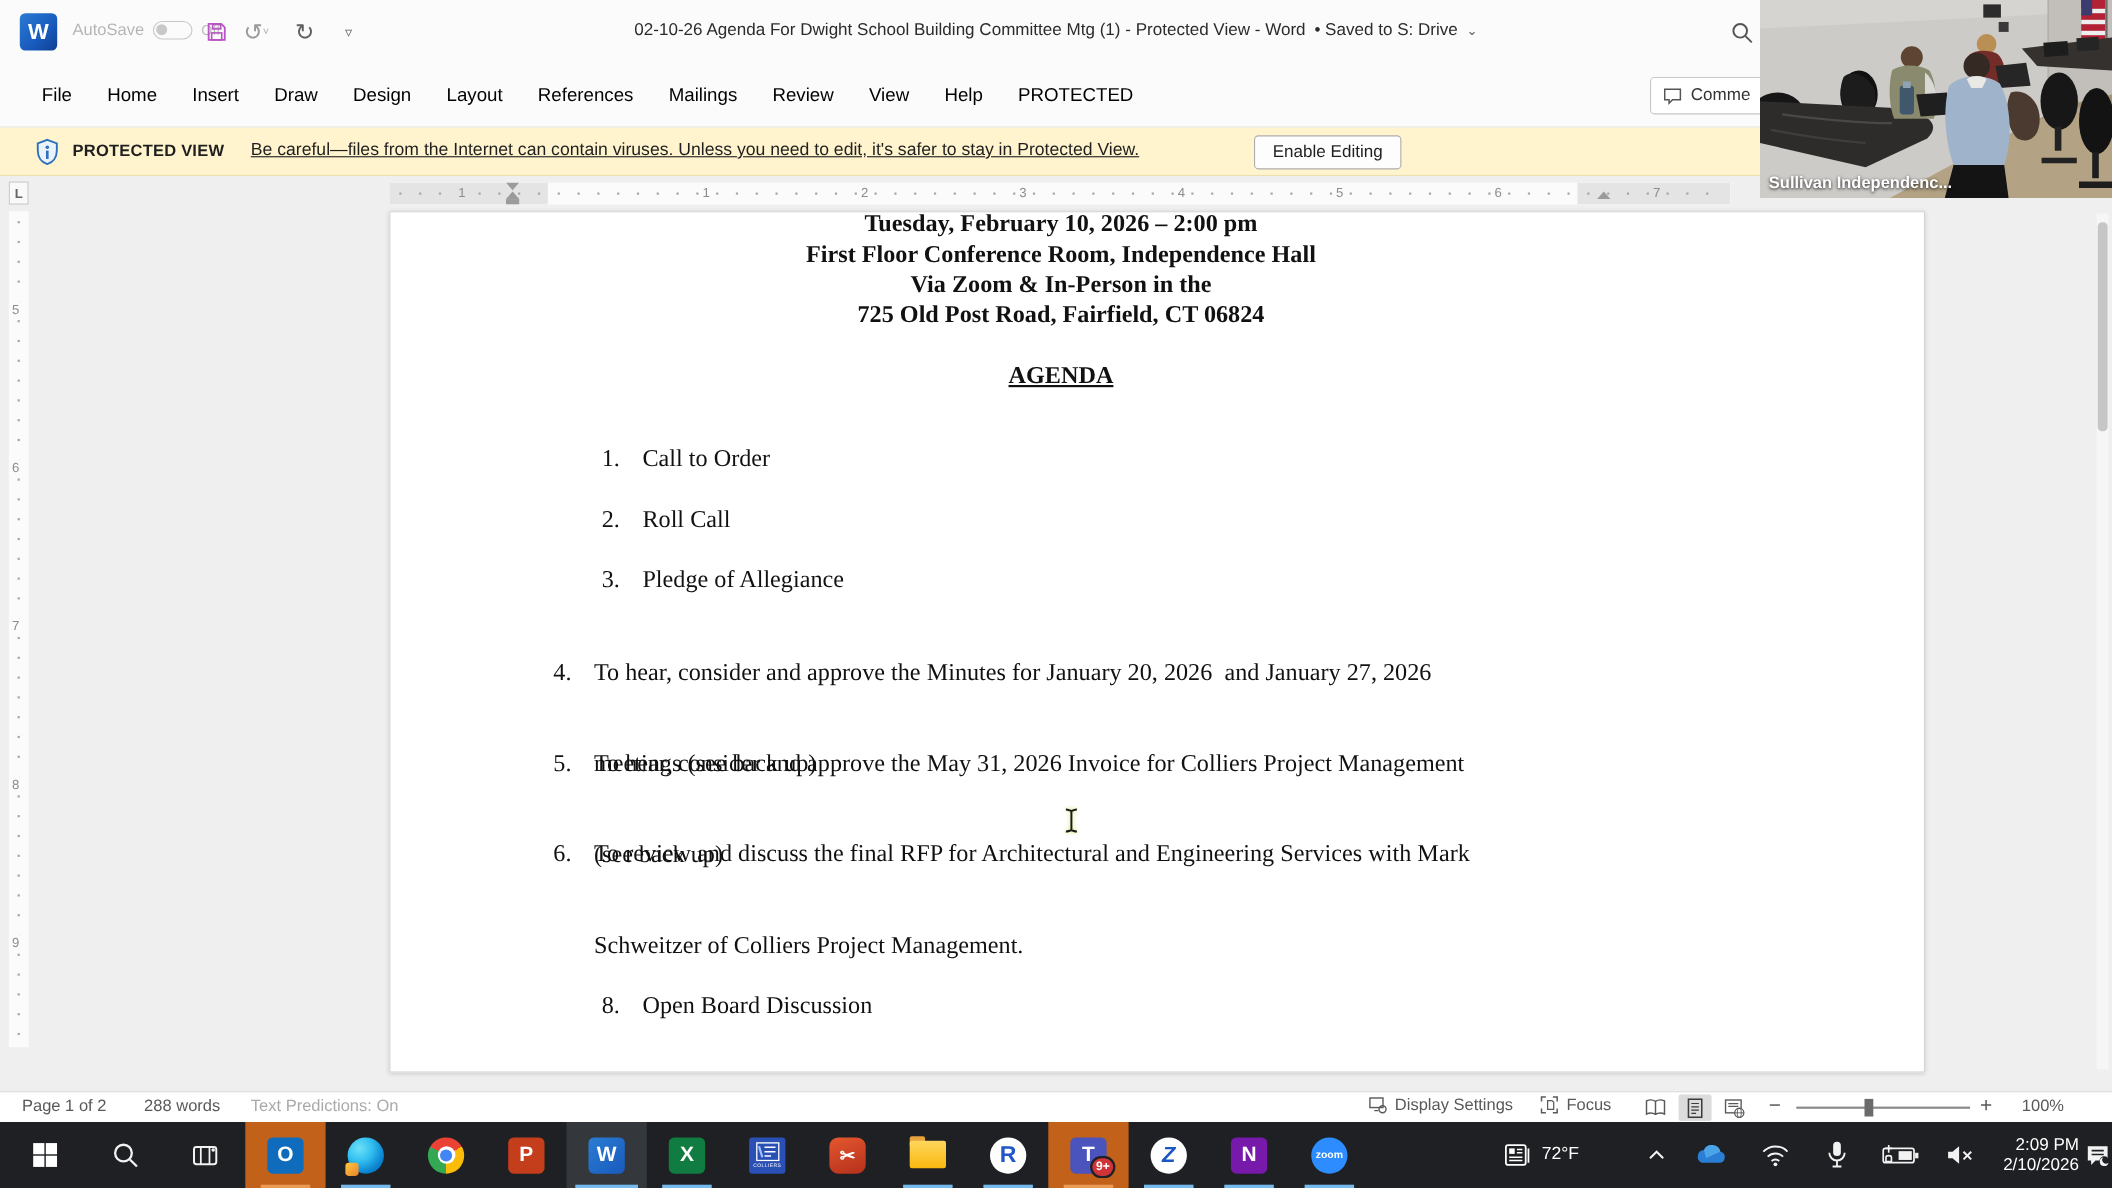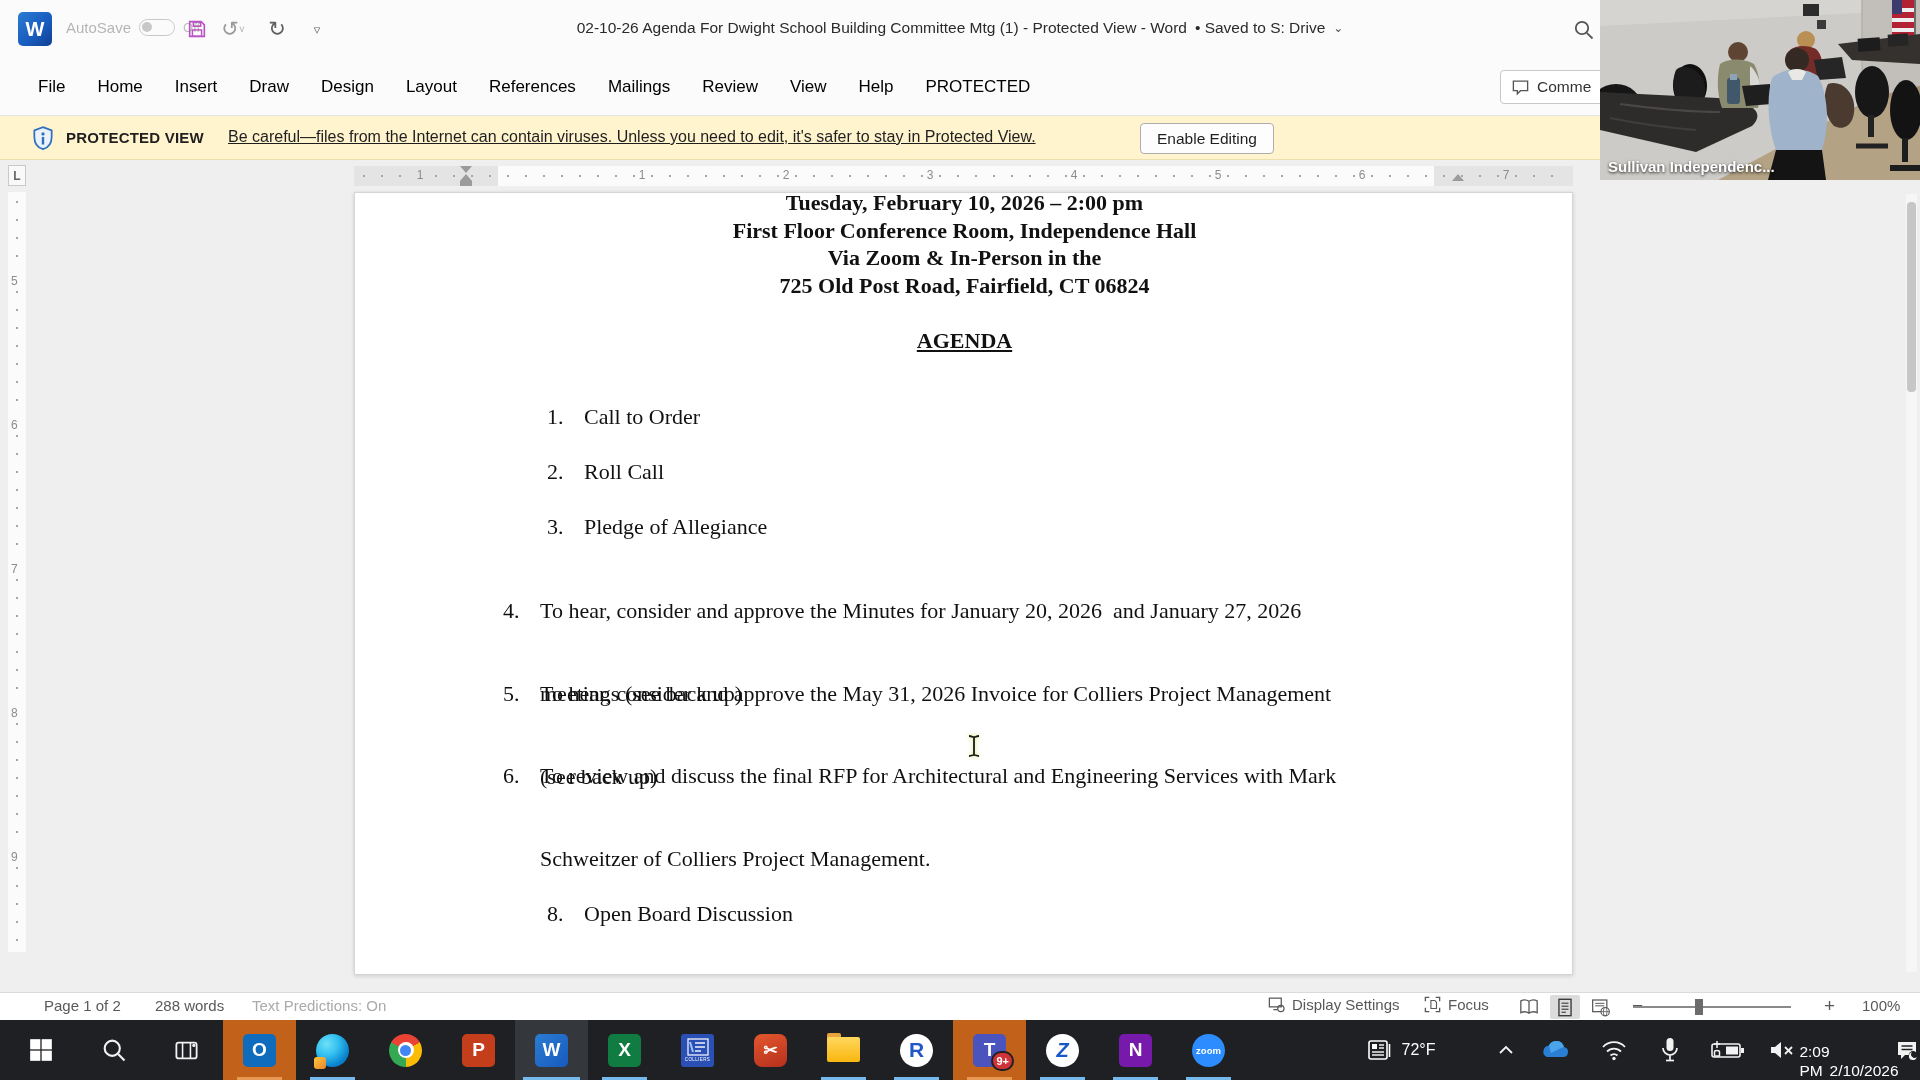--- a/index.html
+++ b/index.html
@@ -52,39 +52,39 @@
   .rnum.on-gray { background:#e4e4e4; }
   .dot { position:absolute; width:2px; height:2px; background:#a6a6a6; }
   .ind-top { position:absolute; width:0; height:0; border-left:6px solid transparent; border-right:6px solid transparent;
     border-top:7px solid #9b9b9b; top:0; z-index:3; }
   .ind-bot { position:absolute; width:0; height:0; border-left:6px solid transparent; border-right:6px solid transparent;
     border-bottom:7px solid #9b9b9b; bottom:5px; z-index:3; }
   .ind-box { position:absolute; width:12px; height:5px; background:#9b9b9b; bottom:0; z-index:3; }
   #vruler { position:absolute; left:8px; top:32px; width:18px; height:760px; background:#fbfbfb; overflow:hidden; }
   .vnum { position:absolute; left:3px; font-size:12px; color:#8c8c8c; background:#fbfbfb; z-index:2; padding:2px 0; }
 
-  #page { position:absolute; left:354px; top:32px; width:1219px; height:783px; background:#fff;
+  #page { position:absolute; left:354px; top:32px; width:1396px; height:783px; background:#fff;
     border:1px solid #d5d5d5; box-shadow:0 1px 4px rgba(0,0,0,.15); overflow:hidden; }
   .doc { font-family:"Liberation Serif", serif; color:#111; }
   #doc-header { position:absolute; left:0; top:-4px; width:1219px; text-align:center;
     font-size:22px; font-weight:700; line-height:27.5px; }
   #doc-heading { position:absolute; left:0; top:134px; width:1219px; text-align:center;
     font-size:22px; font-weight:700; text-decoration:underline; line-height:27.5px; }
   .agenda-item { position:absolute; left:148px; font-size:22px; line-height:27.5px; white-space:pre; }
   .agenda-item .num { display:inline-block; width:37px; }
   .agenda-item .l2 { margin-left:37px; }
   #ibeam { position:absolute; left:612px; top:541px; filter:drop-shadow(0 0 2px rgba(205,220,70,.9)); }
 
   #vscroll { position:absolute; left:1906px; top:34px; width:11px; height:778px; background:#f6f6f6; }
   #vscroll .thumb { position:absolute; left:1px; top:8px; width:9px; height:190px; background:#c6c6c6; border-radius:4px; }
 
   
   #statusbar { position:absolute; left:0; top:992px; width:1920px; height:28px; background:#fff;
     border-top:1px solid #dadada; font-size:15px; color:#595959; }
-  .sb-item { position:absolute; top:4px; white-space:nowrap;margin-left:24px; }
+  .sb-item { position:absolute; top:4px; white-space:nowrap; }
   .sb-icons { display:flex; align-items:center; gap:6px; }
   .view-btn { width:30px; height:24px; display:flex; align-items:center; justify-content:center; border-radius:2px; }
   .view-btn.active { background:#dcdcdc; }
   #zoom-slider { position:absolute; left:1633px; top:13px; width:158px; height:2px; background:#8a8a8a; }
   #zoom-thumb { position:absolute; left:62px; top:-7px; width:8px; height:16px; background:#6b6b6b; }
 
   
   #taskbar { position:absolute; left:0; top:1020px; width:1920px; height:60px; background:#1e2023; }
   .tcell { position:absolute; top:0; width:73px; height:60px; display:flex; align-items:center; justify-content:center; }
   .tcell.orange { background:#c2611a; }
@@ -93,21 +93,21 @@
   .underl.orange-u { background:#e89a55; }
   .appsq { width:33px; height:33px; border-radius:5px; color:#fff; font-weight:700; font-size:19px;
     display:flex; align-items:center; justify-content:center; position:relative; }
   .circ { border-radius:50%; }
   #teams-badge { position:absolute; right:-8px; bottom:-4px; min-width:20px; height:20px; padding:0 3px; border-radius:10px;
     background:#d13438; border:2px solid #1e2023; color:#fff; font-size:11px; font-weight:700;
     display:flex; align-items:center; justify-content:center; }
   #weather { position:absolute; left:1331px; top:0; width:140px; height:60px; display:flex; align-items:center;
     justify-content:center; gap:9px; color:#fff; font-size:16px; }
   .tray { position:absolute; top:0; height:60px; display:flex; align-items:center; justify-content:center; }
-  #clock { position:absolute; left:1808px; top:0; width:84px; height:60px; display:flex; 
+  #clock { position:absolute; left:1808px; top:0; width:84px; height:60px; display:flex; flex-direction:column;
     align-items:flex-end; justify-content:center; color:#fff; font-size:15.5px; line-height:19px; padding-right:2px; }
 
   
   #video { position:absolute; left:1600px; top:0; width:320px; height:180px; overflow:hidden; background:#c9c7c3; z-index:50; }
   #video-label { position:absolute; left:8px; bottom:5px; color:#fff; font-size:15px; font-weight:600;
     text-shadow:0 1px 3px rgba(0,0,0,.9); z-index:5; }
 </style>
 </head>
 <body>
 

